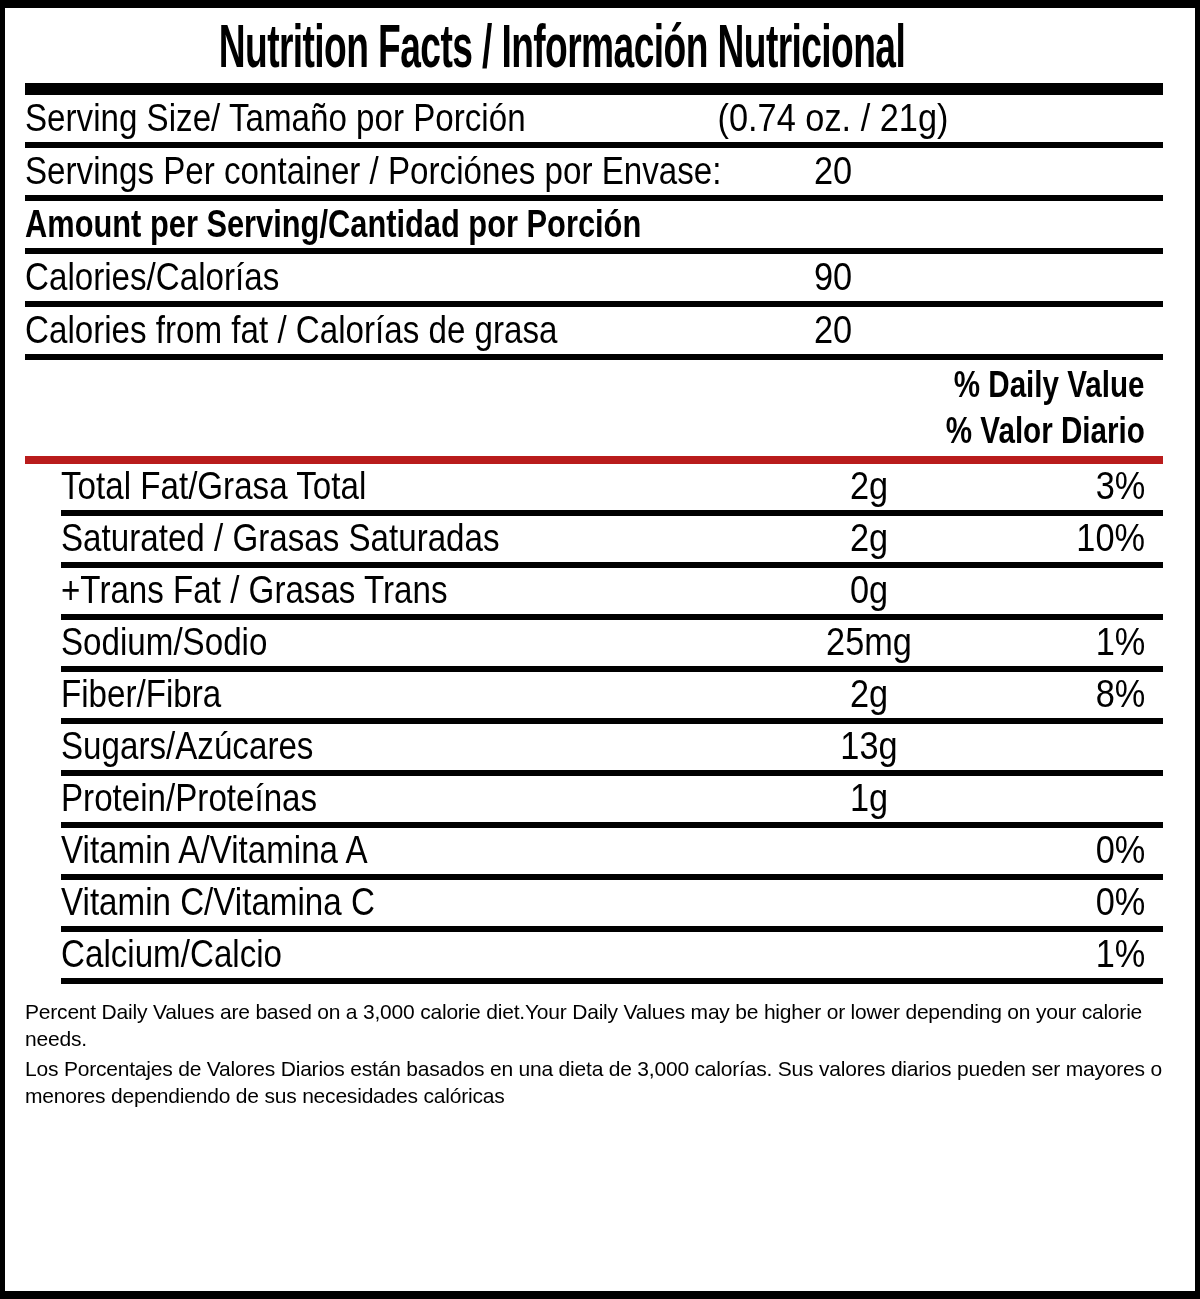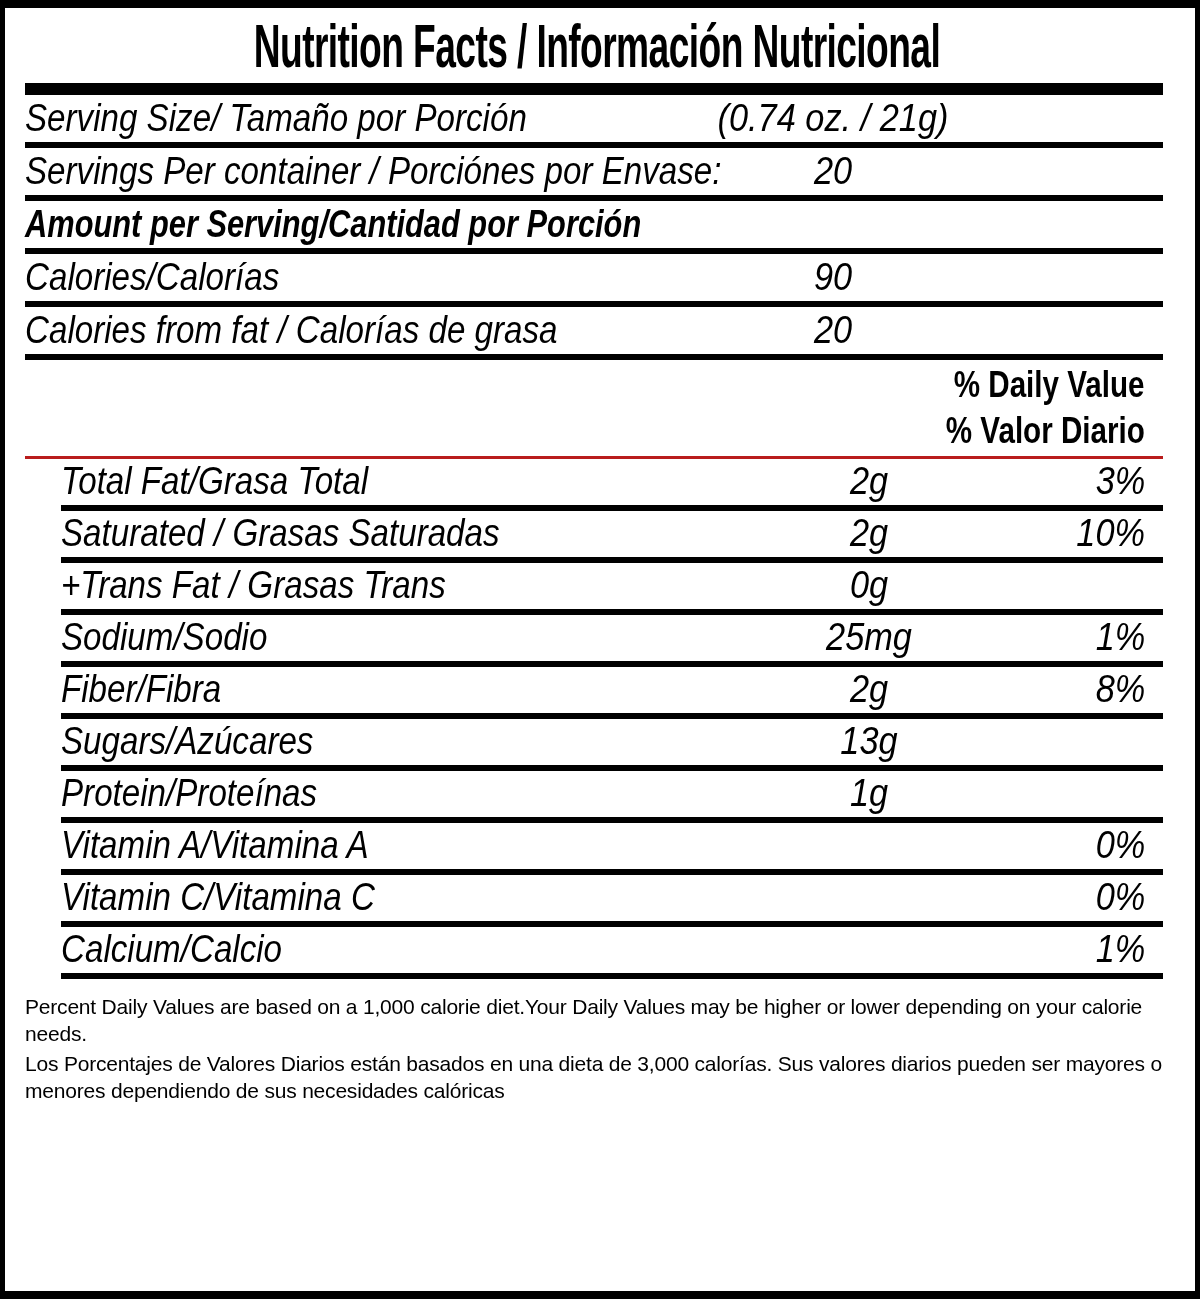--- a/index.html
+++ b/index.html
@@ -22,40 +22,40 @@
   }
   .inner {
     margin-left: 20px;
     margin-right: 32px; 
   }
   
   .title-area {
     height: 75px;
     display: flex;
     align-items: center;
+    justify-content: center;
     padding-right: 64px; 
   }
   .title-area .t {
     font-size: 62px;
     font-weight: bold;
     white-space: nowrap;
     transform: scaleX(0.60);
     transform-origin: center;
     letter-spacing: -1px;
   }
   .thick-bar {
     height: 12px;
     background: #000;
   }
   
   .row {
     position: relative;
     height: 47px;
     border-bottom: 6px solid #000;
-    font-style: italic;
   }
   .row .lbl {
     position: absolute;
     left: 0;
     top: 50%;
     font-size: 39px;
     white-space: nowrap;
     transform: translateY(-52%) scaleX(0.85);
     transform-origin: left center;
   }
@@ -81,21 +81,21 @@
     font-size: 39px;
     white-space: nowrap;
     transform: translateY(-52%) scaleX(0.88);
     transform-origin: right center;
   }
   .nrow { height: 46px; margin-left: 36px; }
   .nrow.last { height: 45px; border-bottom-width: 7px; }
   
   .dv-block {
     height: 96px;
-    border-bottom: 3px solid #b91c1c;
+    border-bottom: 8px solid #b91c1c;
     display: flex;
     flex-direction: column;
     justify-content: space-evenly;
     align-items: flex-end;
     padding-right: 18px;
   }
   .dv-block .dv {
     font-size: 37px;
     font-weight: bold;
     white-space: nowrap;
@@ -211,18 +211,18 @@
     </div>
 
     <div class="row nrow">
       <span class="lbl">Calcium/Calcio</span>
       <span class="val"></span>
       <span class="pct">1%</span>
     </div>
 
 
     <div class="footer">
-      <p>Percent Daily Values are based on a 1,000 calorie diet.Your Daily Values may be higher or lower depending on your calorie needs.</p>
+      <p>Percent Daily Values are based on a 3,000 calorie diet.Your Daily Values may be higher or lower depending on your calorie needs.</p>
       <p>Los Porcentajes de Valores Diarios están basados en una dieta de 3,000 calorías. Sus valores diarios pueden ser mayores o menores dependiendo de sus necesidades calóricas</p>
     </div>
 
   </div>
 </div>
 
 </body></html>

